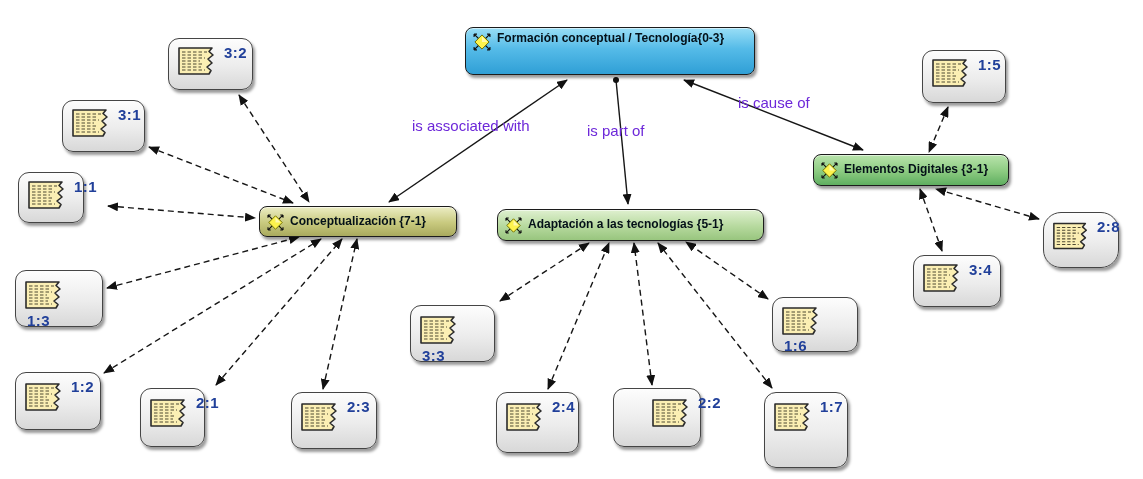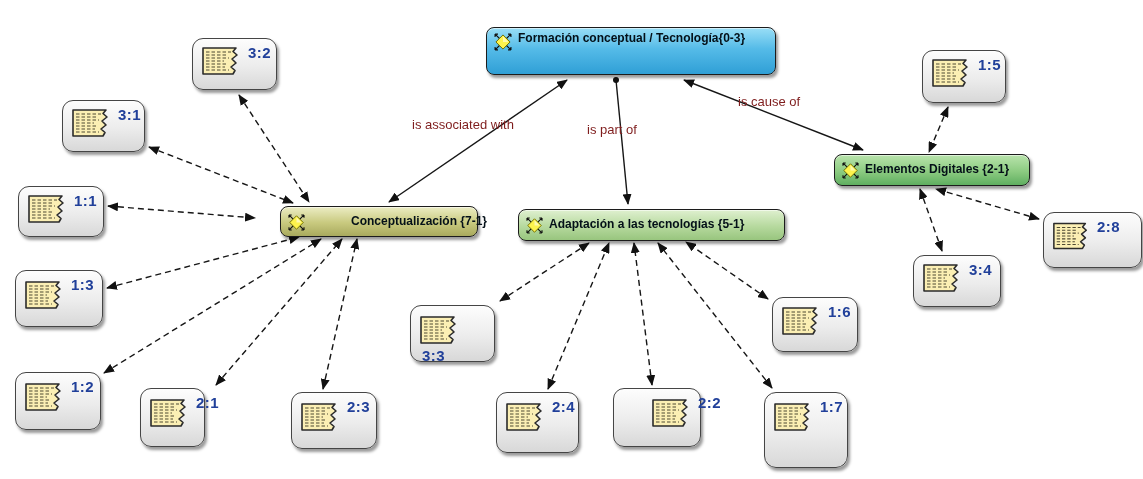--- a/index.html
+++ b/index.html
@@ -4,33 +4,33 @@
 <style>
   html,body{margin:0;padding:0;background:#ffffff;}
   .canvas{
     position:relative;width:1143px;height:479px;background:#ffffff;overflow:hidden;
     font-family:"Liberation Sans","DejaVu Sans",sans-serif;
   }
   svg.edges{position:absolute;left:0;top:0;width:1143px;height:479px;z-index:1;}
   svg.edges line{stroke:#161616;stroke-width:1.4;}
   svg.edges line.dashed{stroke-dasharray:6 4;}
   .edge-label{
-    position:absolute;z-index:2;color:#7f1d1d;font-size:13px;white-space:nowrap;
+    position:absolute;z-index:2;color:#6d28d9;font-size:15px;white-space:nowrap;
   }
   
   .cnode{
     position:absolute;z-index:3;display:flex;align-items:flex-start;
     border:1.6px solid #1c1c1c;border-radius:8px;
     box-shadow:2px 3px 3px rgba(0,0,0,.40), inset 0 1px 0 rgba(255,255,255,.55);
     padding:3px 8px 3px 6px;box-sizing:border-box;
-    font-weight:bold;font-size:12px;color:#041018;line-height:1.3;margin-left:21px;
+    font-weight:bold;font-size:12px;color:#041018;line-height:1.3;
   }
   .cnode .cicon{flex:0 0 auto;margin:1px 5px 0 0;}
   .cnode.blue  {background:linear-gradient(180deg,#99def6 0%,#55bbe8 45%,#2f9fd6 100%);}
-  .cnode.olive {background:linear-gradient(180deg,#ecedc4 0%,#c8c97e 55%,#a9aa5e 100%);gap:40px;}
+  .cnode.olive {background:linear-gradient(180deg,#ecedc4 0%,#c8c97e 55%,#a9aa5e 100%);}
   .cnode.lgreen{background:linear-gradient(180deg,#dff0cf 0%,#b6d99e 55%,#98c57e 100%);}
   .cnode.green {background:linear-gradient(180deg,#b9e4ac 0%,#8ccb81 55%,#5fae60 100%);}
   .cnode.single{align-items:center;white-space:nowrap;}
   
   .qnode{
     position:absolute;z-index:3;display:flex;align-items:flex-start;
     background:linear-gradient(180deg,#fdfdfd 0%,#ececec 55%,#d8d8d8 100%);
     border:1.8px solid #454545;border-radius:11px;
     box-shadow:2px 3px 3px rgba(0,0,0,.40);
     padding:6px 6px 4px 7px;box-sizing:border-box;
@@ -115,53 +115,53 @@
     <span>Formación conceptual / Tecnología{0-3}</span>
   </div>
 
   <div class="cnode olive single" style="left:259px;top:206px;width:198px;height:31px;">
     <svg class="cicon" width="19" height="19">
         <use href="#code-icon"></use>
       </svg>
     <span>Conceptualización {7-1}</span>
   </div>
 
-  <div class="cnode lgreen single" style="left:497px;top:209px;width:267px;height:32px;">
+  <div class="cnode lgreen single" style="left:497px;top:209px;width:267px;height:32px;border-radius:9px;">
     <svg class="cicon" width="19" height="19">
         <use href="#code-icon"></use>
       </svg>
     <span>Adaptación a las tecnologías {5-1}</span>
   </div>
 
   <div class="cnode green single" style="left:813px;top:154px;width:196px;height:32px;">
     <svg class="cicon" width="19" height="19">
         <use href="#code-icon"></use>
       </svg>
-    <span>Elementos Digitales {2-1}</span>
-  </div>
-
-  <div class="qnode" style="left:168px;top:38px;width:85px;height:52px;margin-left:24px;">
+    <span>Elementos Digitales {3-1}</span>
+  </div>
+
+  <div class="qnode" style="left:168px;top:38px;width:85px;height:52px;">
     <svg class="qicon" width="44" height="32">
         <use href="#quote-icon"></use>
       </svg>
     <span class="qlabel">3:2</span>
   </div>
   <div class="qnode" style="left:62px;top:100px;width:83px;height:52px;">
     <svg class="qicon" width="44" height="32">
         <use href="#quote-icon"></use>
       </svg>
     <span class="qlabel">3:1</span>
   </div>
-  <div class="qnode" style="left:18px;top:186px;width:86px;height:51px;text-align:center;">
+  <div class="qnode" style="left:18px;top:172px;width:66px;height:51px;text-align:center;">
     <svg class="qicon" width="44" height="32">
         <use href="#quote-icon"></use>
       </svg>
     <span class="qlabel">1:1</span>
   </div>
-  <div class="qnode" style="left:15px;top:270px;width:88px;height:57px;">
+  <div class="qnode" style="left:15px;top:270px;width:88px;height:57px;flex-direction:column;">
     <svg class="qicon" width="44" height="36">
         <use href="#quote-icon"></use>
       </svg>
     <span class="qlabel">1:3</span>
   </div>
   <div class="qnode" style="left:15px;top:372px;width:86px;height:58px;">
     <svg class="qicon" width="44" height="36">
         <use href="#quote-icon"></use>
       </svg>
     <span class="qlabel">1:2</span>
@@ -189,39 +189,39 @@
         <use href="#quote-icon"></use>
       </svg>
     <span class="qlabel">2:4</span>
   </div>
   <div class="qnode" style="left:613px;top:388px;width:88px;height:59px;padding-left:36px;">
     <svg class="qicon" width="44" height="36">
         <use href="#quote-icon"></use>
       </svg>
     <span class="qlabel">2:2</span>
   </div>
-  <div class="qnode" style="left:772px;top:297px;width:86px;height:55px;">
+  <div class="qnode" style="left:772px;top:297px;width:86px;height:55px;flex-direction:column;">
     <svg class="qicon" width="44" height="34">
         <use href="#quote-icon"></use>
       </svg>
     <span class="qlabel">1:6</span>
   </div>
   <div class="qnode" style="left:764px;top:392px;width:84px;height:76px;border-radius:12px;">
     <svg class="qicon" width="44" height="36">
         <use href="#quote-icon"></use>
       </svg>
     <span class="qlabel">1:7</span>
   </div>
   <div class="qnode" style="left:922px;top:50px;width:84px;height:53px;">
     <svg class="qicon" width="44" height="32">
         <use href="#quote-icon"></use>
       </svg>
     <span class="qlabel">1:5</span>
   </div>
-  <div class="qnode" style="left:1043px;top:212px;width:99px;height:56px;">
+  <div class="qnode" style="left:1043px;top:212px;width:76px;height:56px;border-radius:18px;">
     <svg class="qicon" width="42" height="34">
         <use href="#quote-icon"></use>
       </svg>
     <span class="qlabel">2:8</span>
   </div>
   <div class="qnode" style="left:913px;top:255px;width:88px;height:52px;">
     <svg class="qicon" width="44" height="32">
         <use href="#quote-icon"></use>
       </svg>
     <span class="qlabel">3:4</span>

